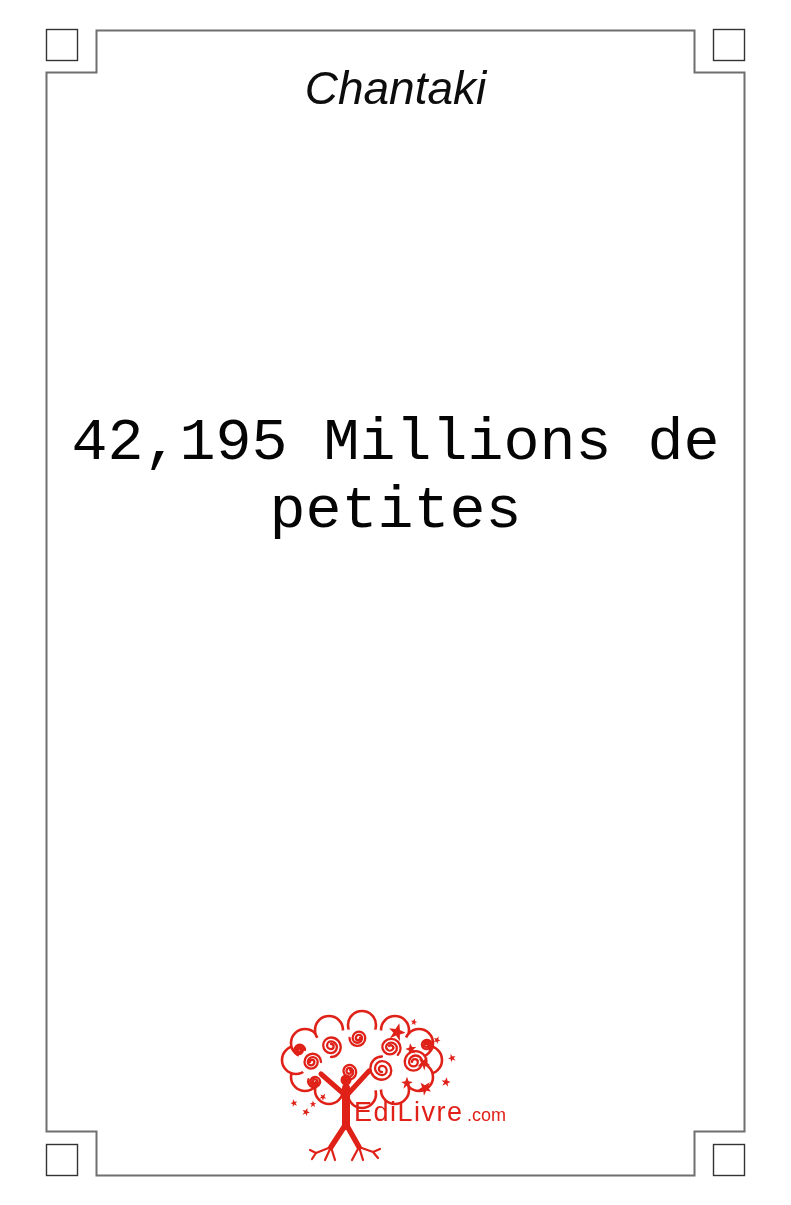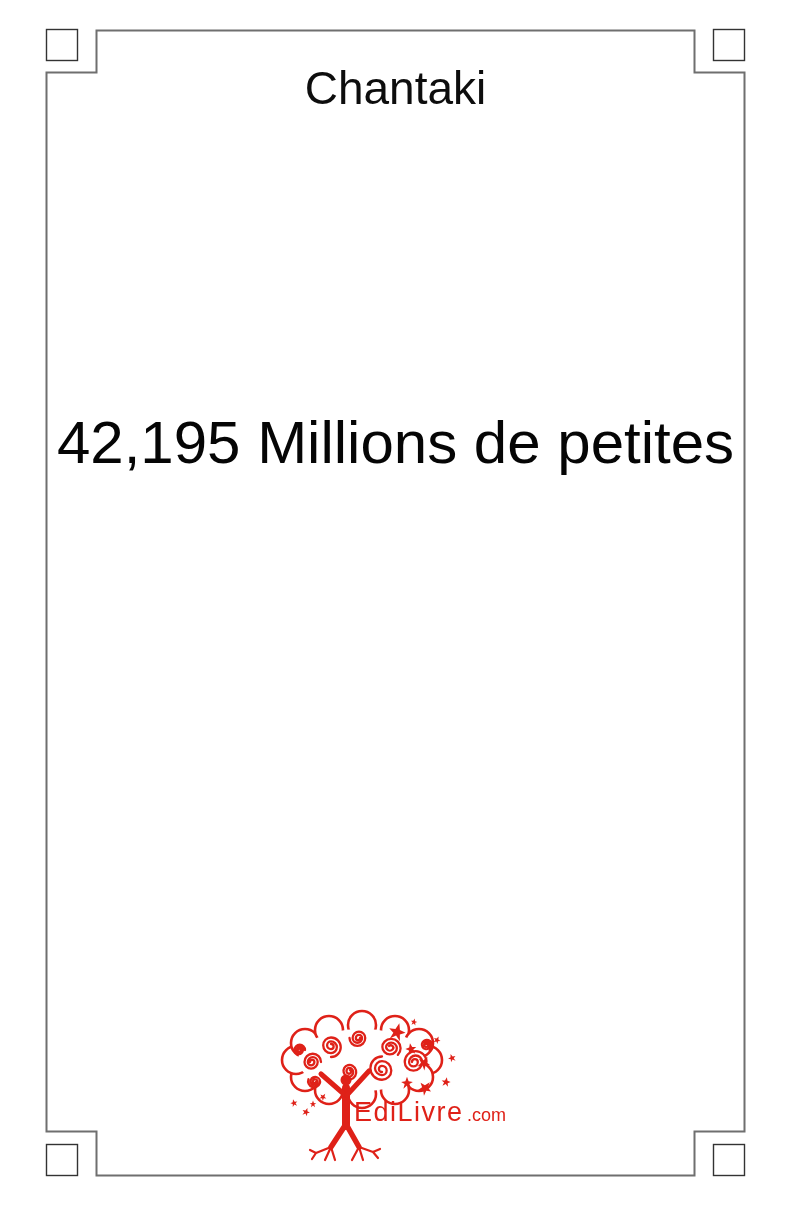--- a/index.html
+++ b/index.html
@@ -2,25 +2,25 @@
 <html><head>
 <meta charset="utf-8">
 <style>
   html,body{margin:0;padding:0;background:#ffffff;}
   body{font-family:"Liberation Sans",sans-serif;}
   #page{position:relative;width:791px;height:1205px;background:#ffffff;overflow:hidden;}
   #frame-svg{position:absolute;left:0;top:0;width:791px;height:1205px;}
   .author{
     position:absolute;left:0;top:63px;width:791px;
     text-align:center;font-size:46px;line-height:50px;color:#0d0d0d;
-    font-family:"Liberation Sans",sans-serif;letter-spacing:0px;
+    font-family:"Liberation Sans",sans-serif;letter-spacing:0px;font-style:italic;
   }
   .title{
     position:absolute;left:46px;top:409px;width:699px;
-    text-align:center;font-family:Liberation Sans, sans-serif;
+    text-align:center;font-family:Liberation Mono, monospace;
     font-size:60px;line-height:68px;color:#050505;font-weight:400;
   }
   #logo-svg{position:absolute;left:276px;top:1003px;width:244px;height:168px;}
 </style>
 </head>
 <body>
 
 <div id="page">
 
   <svg id="frame-svg" viewBox="0 0 791 1205" xmlns="http://www.w3.org/2000/svg">

